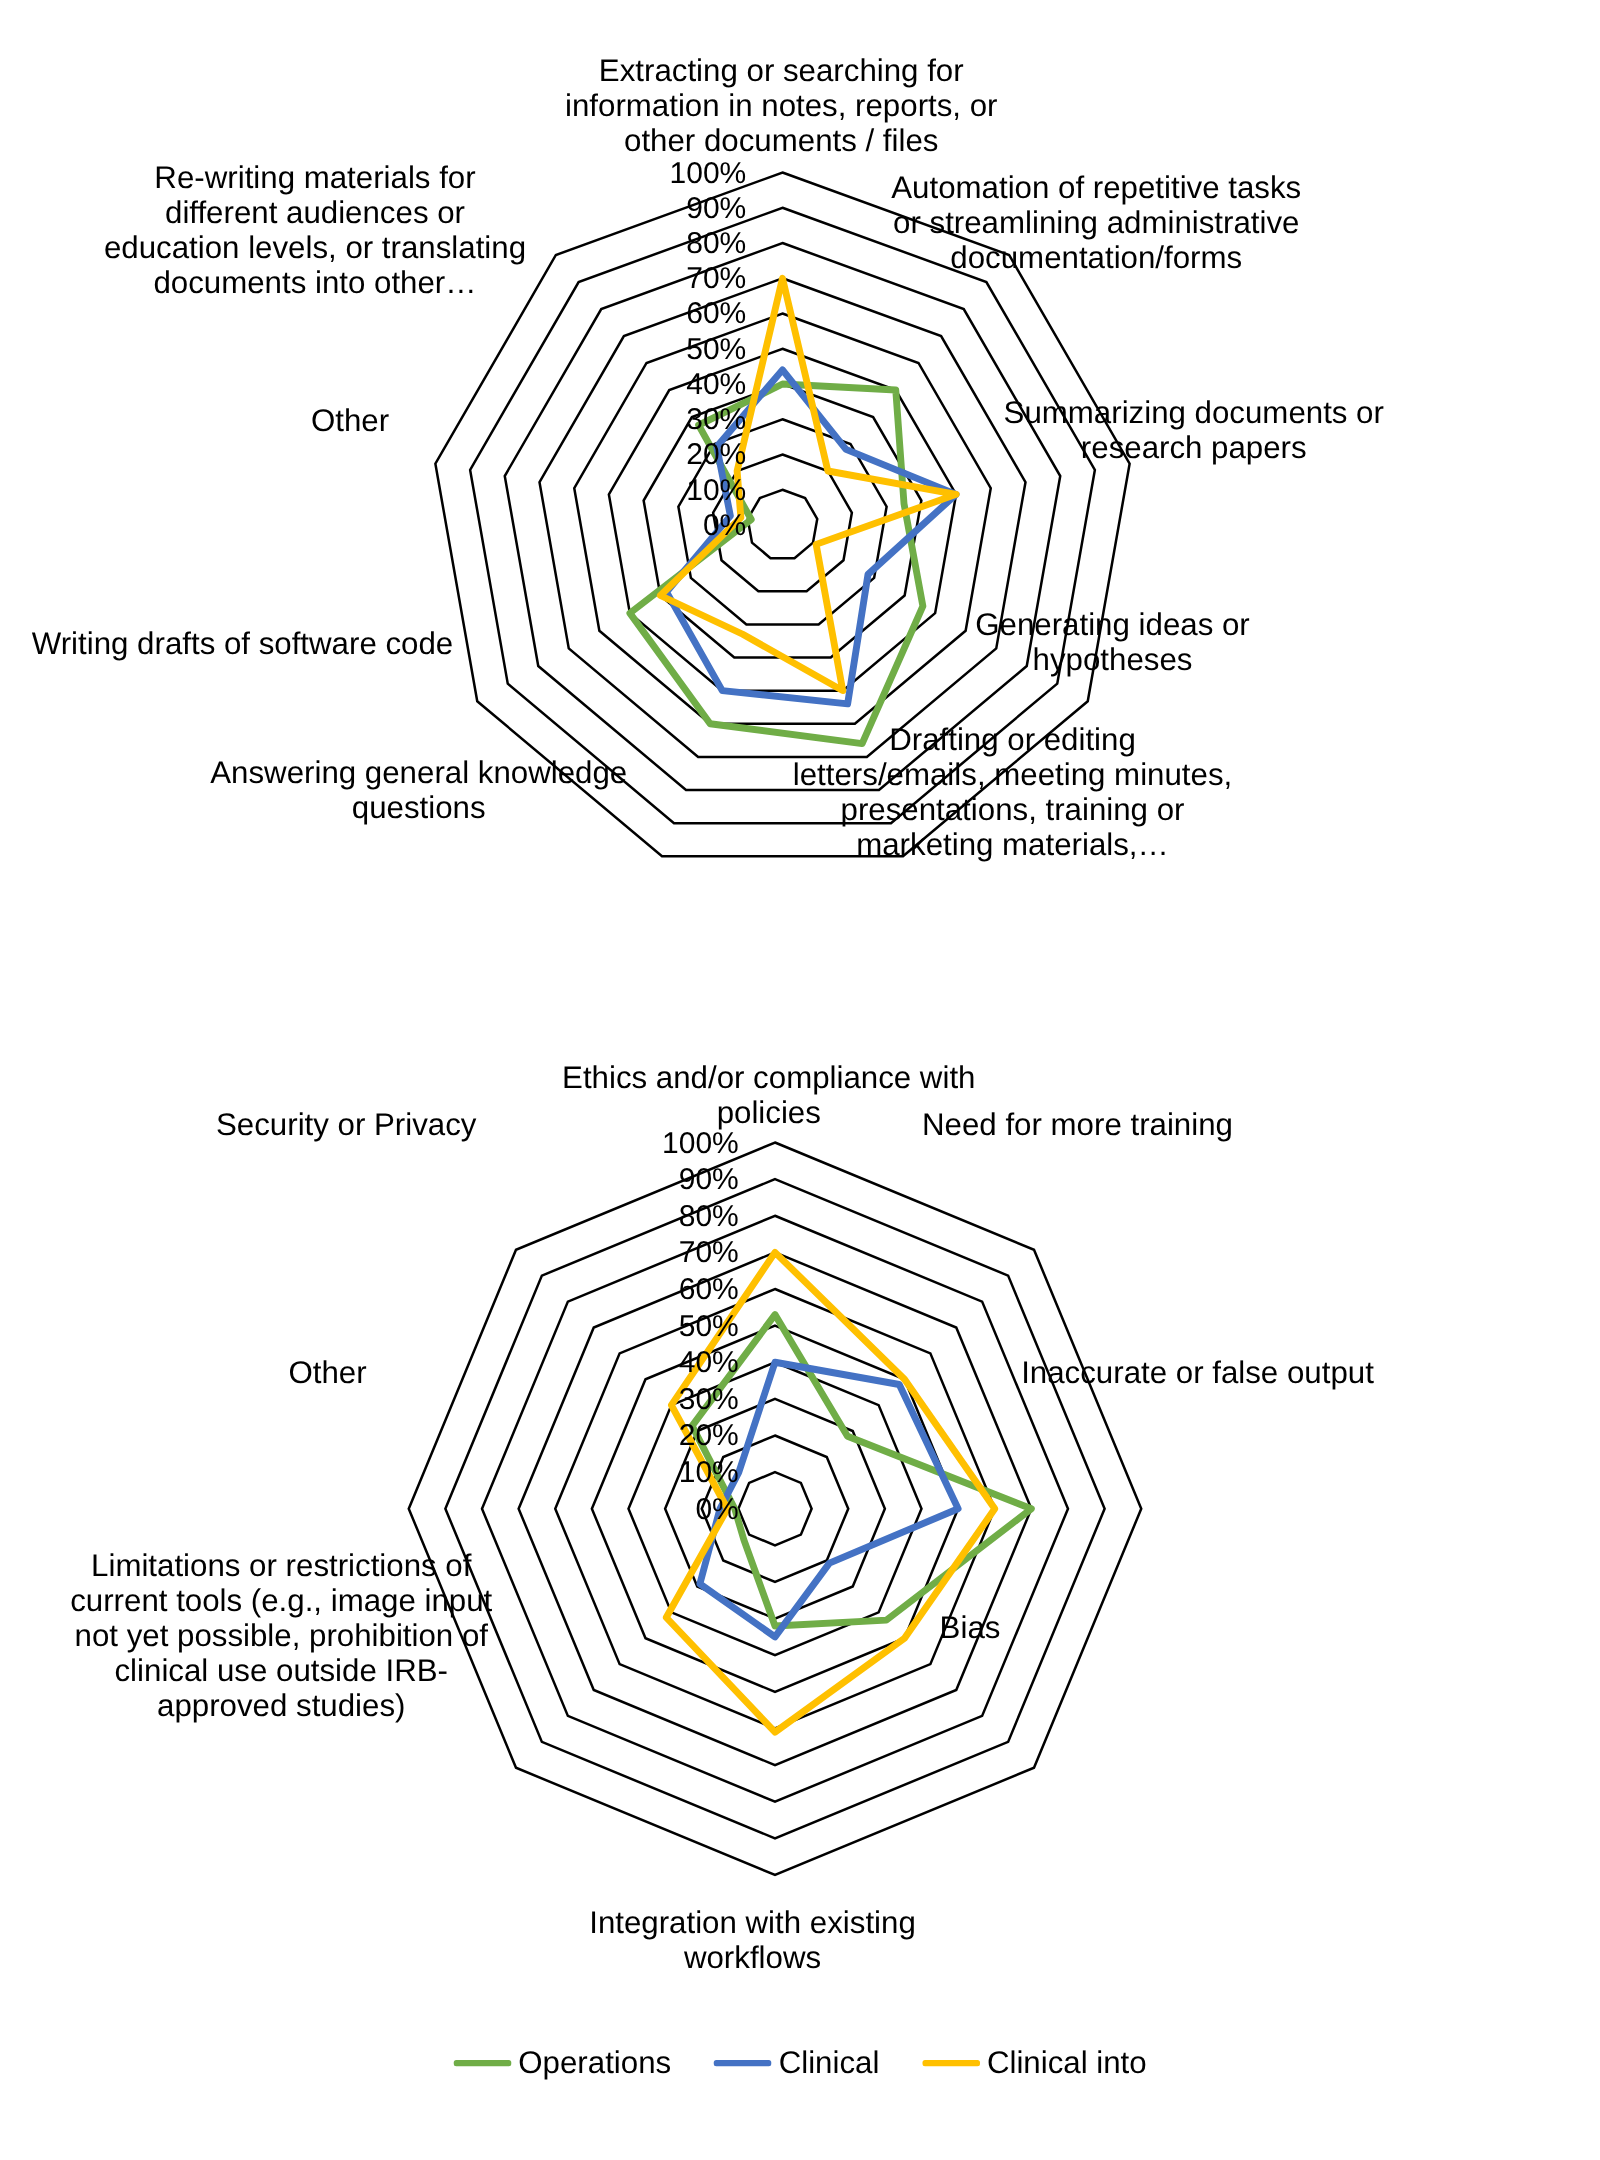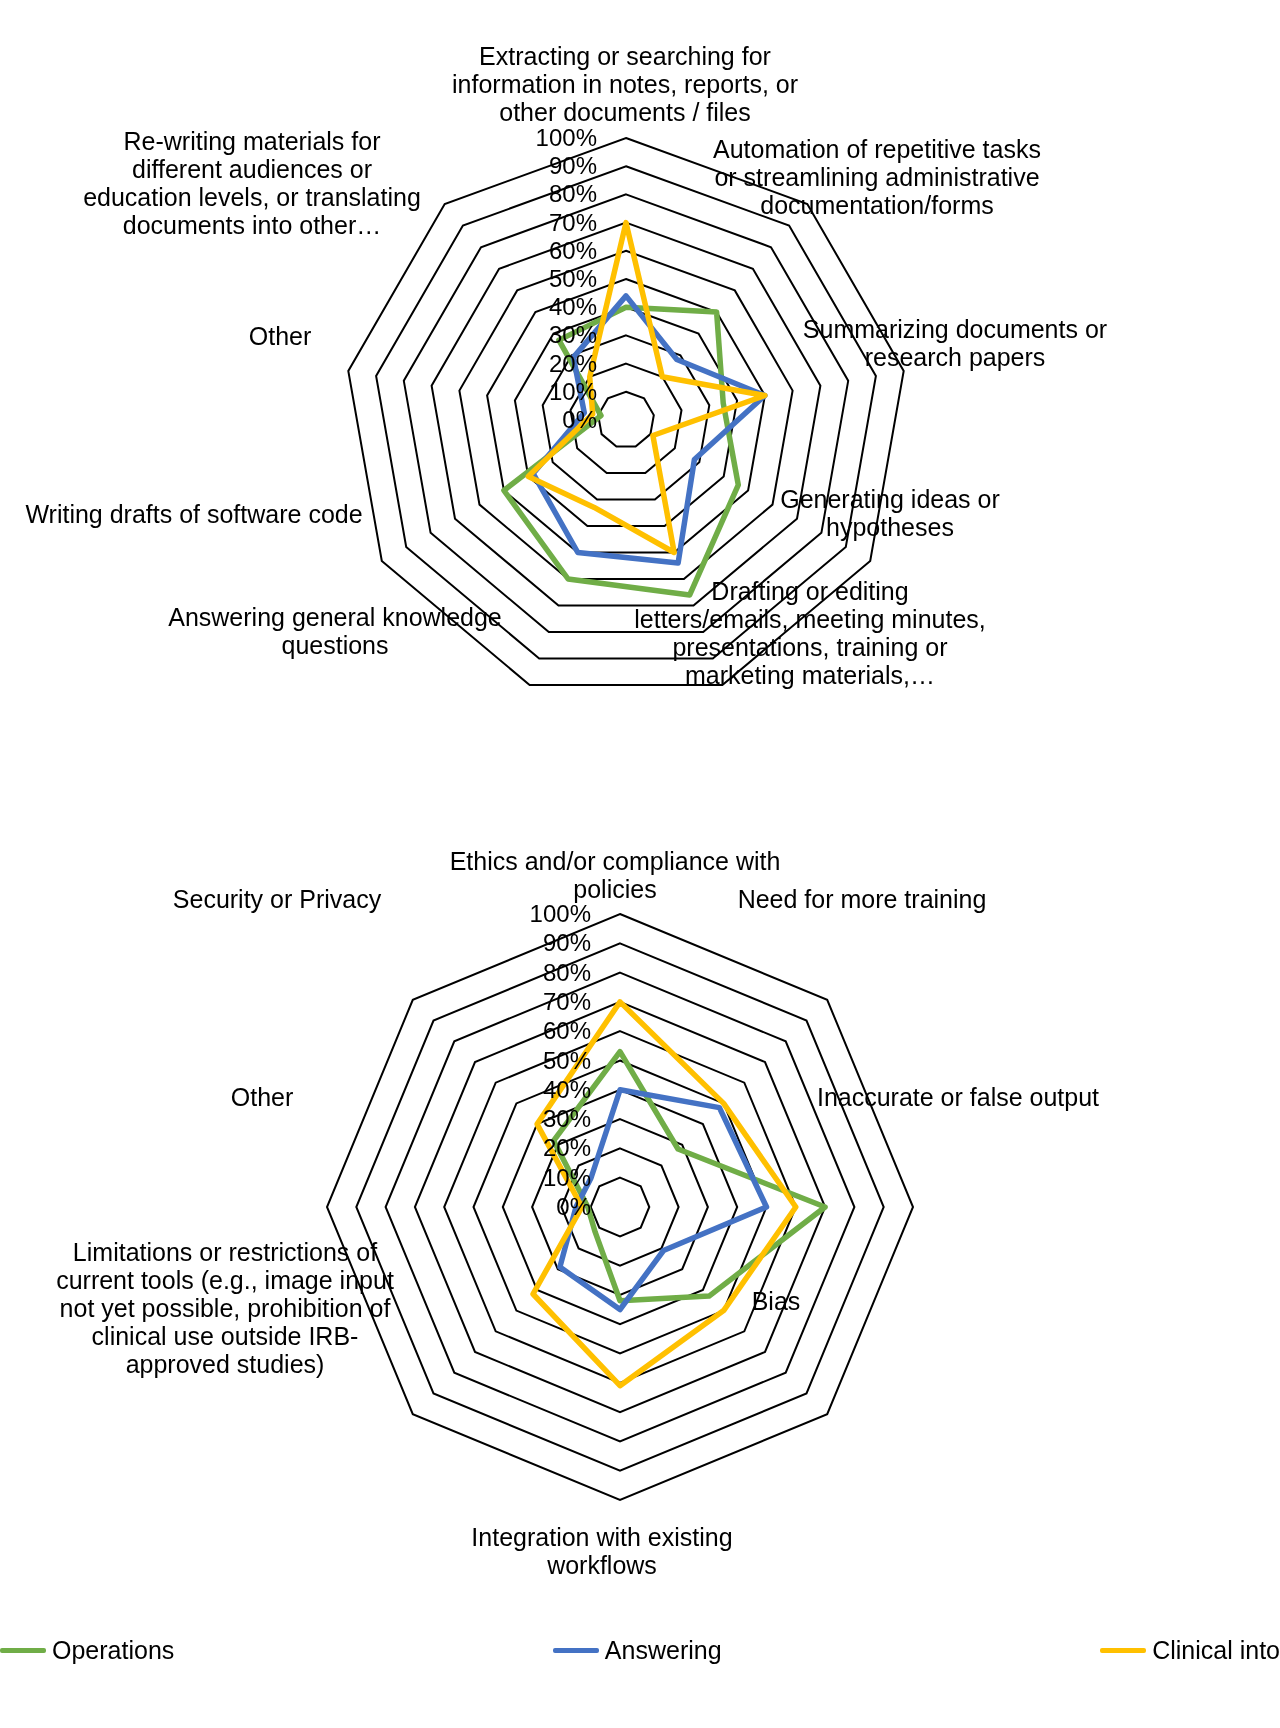--- a/index.html
+++ b/index.html
@@ -1,20 +1,20 @@
 <!DOCTYPE html>
 <html><head>
 <meta charset="utf-8">
 <style>
   html,body{margin:0;padding:0;background:#fff;}
   #canvas{position:relative;width:1280px;height:1728px;background:#fff;overflow:hidden;
           font-family:"Liberation Sans",sans-serif;}
   #figure-svg{position:absolute;left:0;top:0;}
   #legend{position:absolute;left:0;top:1636px;width:1280px;display:flex;
-          justify-content:space-between;align-items:center;gap:34px;}
+          justify-content:center;align-items:center;gap:34px;}
   .legend-item{display:flex;align-items:center;gap:6px;}
   .legend-swatch{width:46px;height:5px;border-radius:2px;}
   .legend-label{font-size:25px;color:#000;}
   text{fill:#000;}
   .tick-label{font-size:24px;}
   .axis-label{font-size:25px;}
 </style>
 </head>
 <body>
 
@@ -91,20 +91,20 @@
       </g>
     </svg>
 
   <div id="legend">
     <div class="legend-item">
       <span class="legend-swatch" style="background: rgb(112, 173, 71);"></span>
       <span class="legend-label">Operations</span>
     </div>
     <div class="legend-item">
       <span class="legend-swatch" style="background: rgb(68, 114, 196);"></span>
-      <span class="legend-label">Answering</span>
+      <span class="legend-label">Clinical</span>
     </div>
     <div class="legend-item">
       <span class="legend-swatch" style="background: rgb(255, 192, 0);"></span>
       <span class="legend-label">Clinical into</span>
     </div>
   </div>
 </div>
 
 </body></html>

